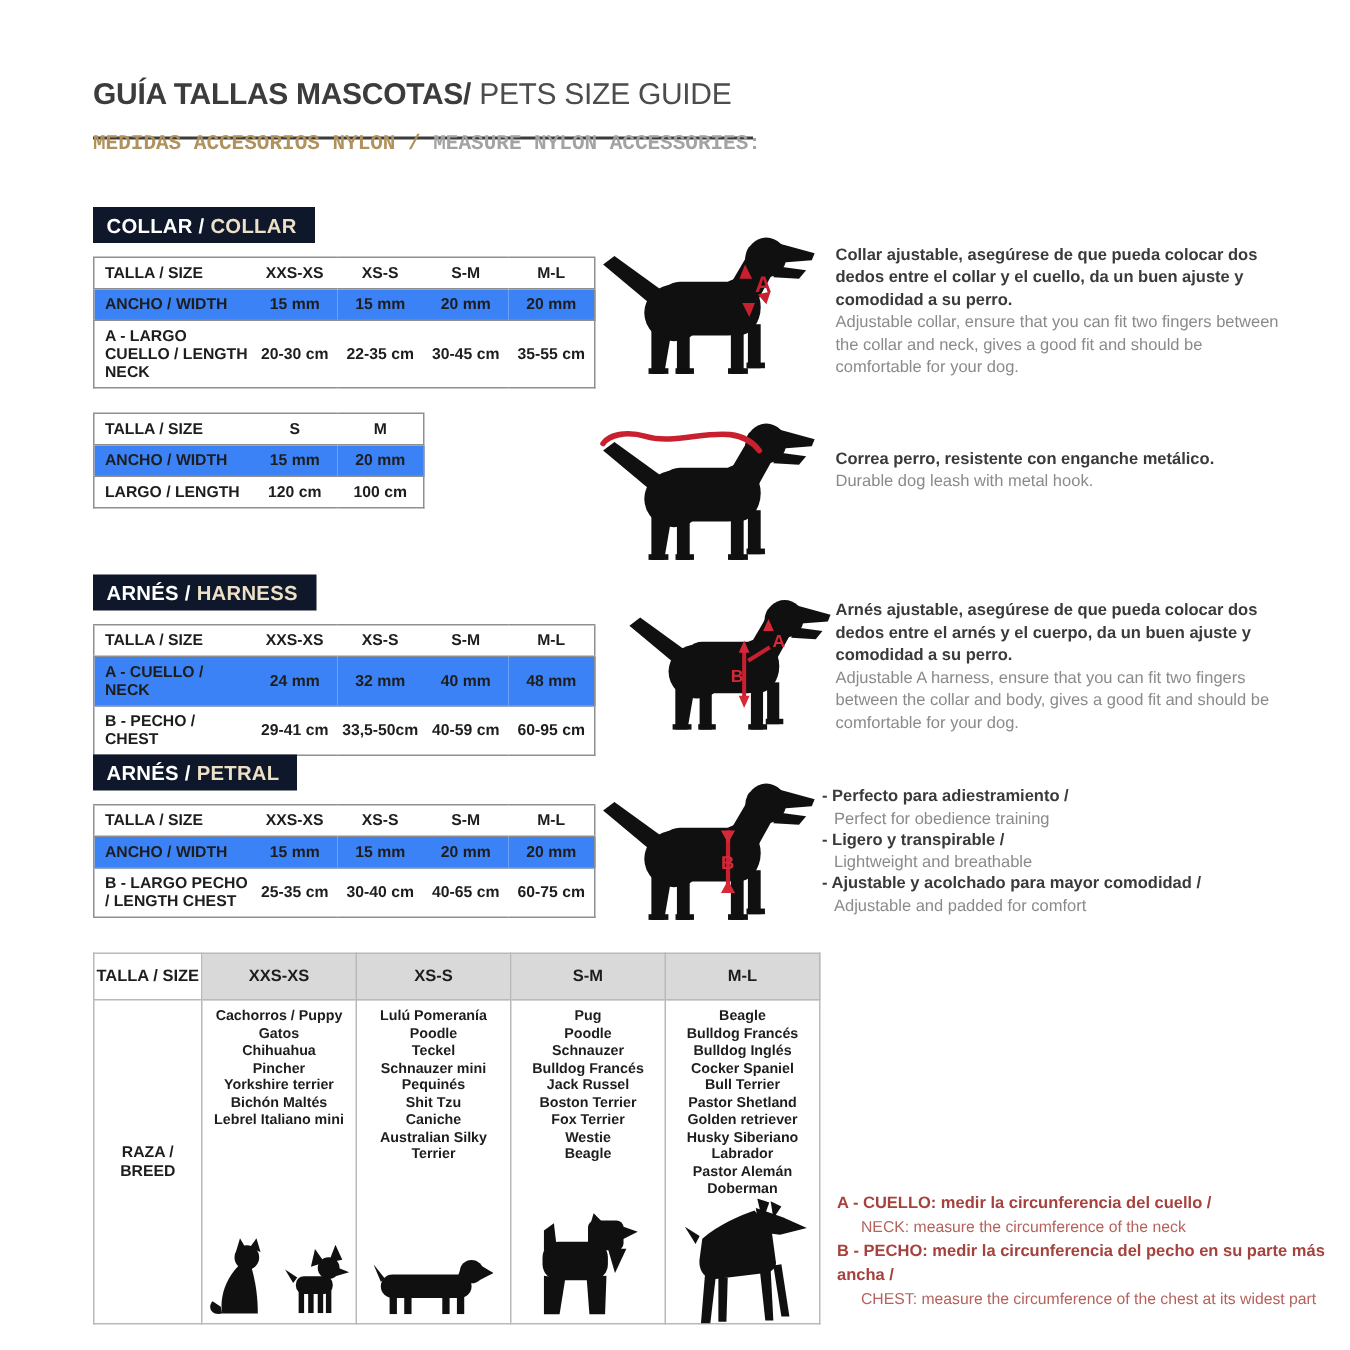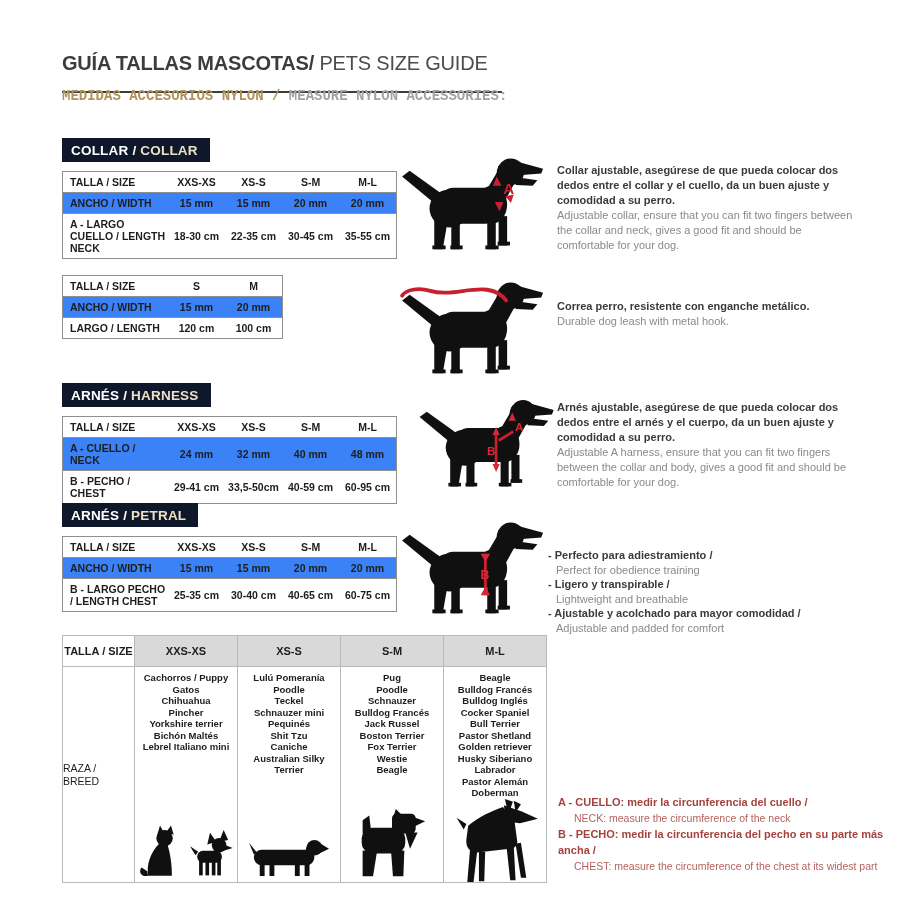--- a/index.html
+++ b/index.html
@@ -54,21 +54,21 @@
   table.breeds th {
     height:30px; font-size:11px; font-weight:bold; color:#1d1d1d;
     text-align:center; vertical-align:middle; background:#d9d9d9;
   }
   table.breeds th.plain { background:#ffffff; }
   td.breed-cell { height:215px; }
   .breed-col { display:flex; flex-direction:column; align-items:center; height:215px; }
   .breed-list { padding-top:5px; font-size:9.5px; font-weight:bold; line-height:11.5px; text-align:center; color:#1d1d1d; }
   .sil-wrap { margin-top:auto; display:flex; align-items:flex-end; justify-content:center; gap:6px; padding-bottom:3px; }
   .raza-cell { display:flex; align-items:center; justify-content:center; height:215px;
-               font-size:10.5px; font-weight:normal; text-align:left; line-height:13px; color:#1d1d1d; }
+               font-size:10.5px; font-weight:bold; text-align:center; line-height:13px; color:#1d1d1d; }
 
   
   .notes { left:558px; top:794px; width:340px; font-size:11px; line-height:16px; }
   .notes .es { color:#a5423e; font-weight:bold; }
   .notes .en { color:#b5625c; font-size:10.5px; padding-left:16px; }
 
   svg { display:block; }
 </style>
 </head>
 <body>
@@ -114,21 +114,21 @@
     </tr>
     <tr class="shaded">
       <td class="lbl">ANCHO / WIDTH</td>
       <td class="val">15 mm</td>
       <td class="val">15 mm</td>
       <td class="val">20 mm</td>
       <td class="val">20 mm</td>
     </tr>
     <tr>
       <td class="lbl">A - LARGO CUELLO / LENGTH NECK</td>
-      <td class="val">18-30 cm</td>
+      <td class="val">20-30 cm</td>
       <td class="val">22-35 cm</td>
       <td class="val">30-45 cm</td>
       <td class="val">35-55 cm</td>
     </tr>
   </tbody>
     </table>
 </div>
 
 <svg class="abs" style="left:398px; top:148px;" width="152" height="106" viewBox="0 0 160 112">
   <use href="#dog-base"></use>
@@ -258,21 +258,21 @@
 <svg class="abs" style="left:398px; top:512px;" width="152" height="106" viewBox="0 0 160 112">
   <use href="#dog-base"></use>
   <line x1="92" y1="44" x2="92" y2="88" stroke="#c8202f" stroke-width="3"></line>
   <g fill="#d5293a">
     <polygon points="87,44 97,44 92,53"></polygon>
     <polygon points="87,88 97,88 92,79"></polygon>
   </g>
   <text x="87" y="71" font-size="13" font-weight="bold" fill="#d5293a">B</text>
 </svg>
 
-<div class="abs bullets" style="left:548px; top:524px;margin-top:24px;">
+<div class="abs bullets" style="left:548px; top:524px;">
   <div class="es">- Perfecto para adiestramiento /</div>
   <div class="en">Perfect for obedience training</div>
   <div class="es">- Ligero y transpirable /</div>
   <div class="en">Lightweight and breathable</div>
   <div class="es">- Ajustable y acolchado para mayor comodidad /</div>
   <div class="en">Adjustable and padded for comfort</div>
 </div>
 
 <table class="breeds abs" style="left:62px; top:635px; width:480px;">
   <tbody>

